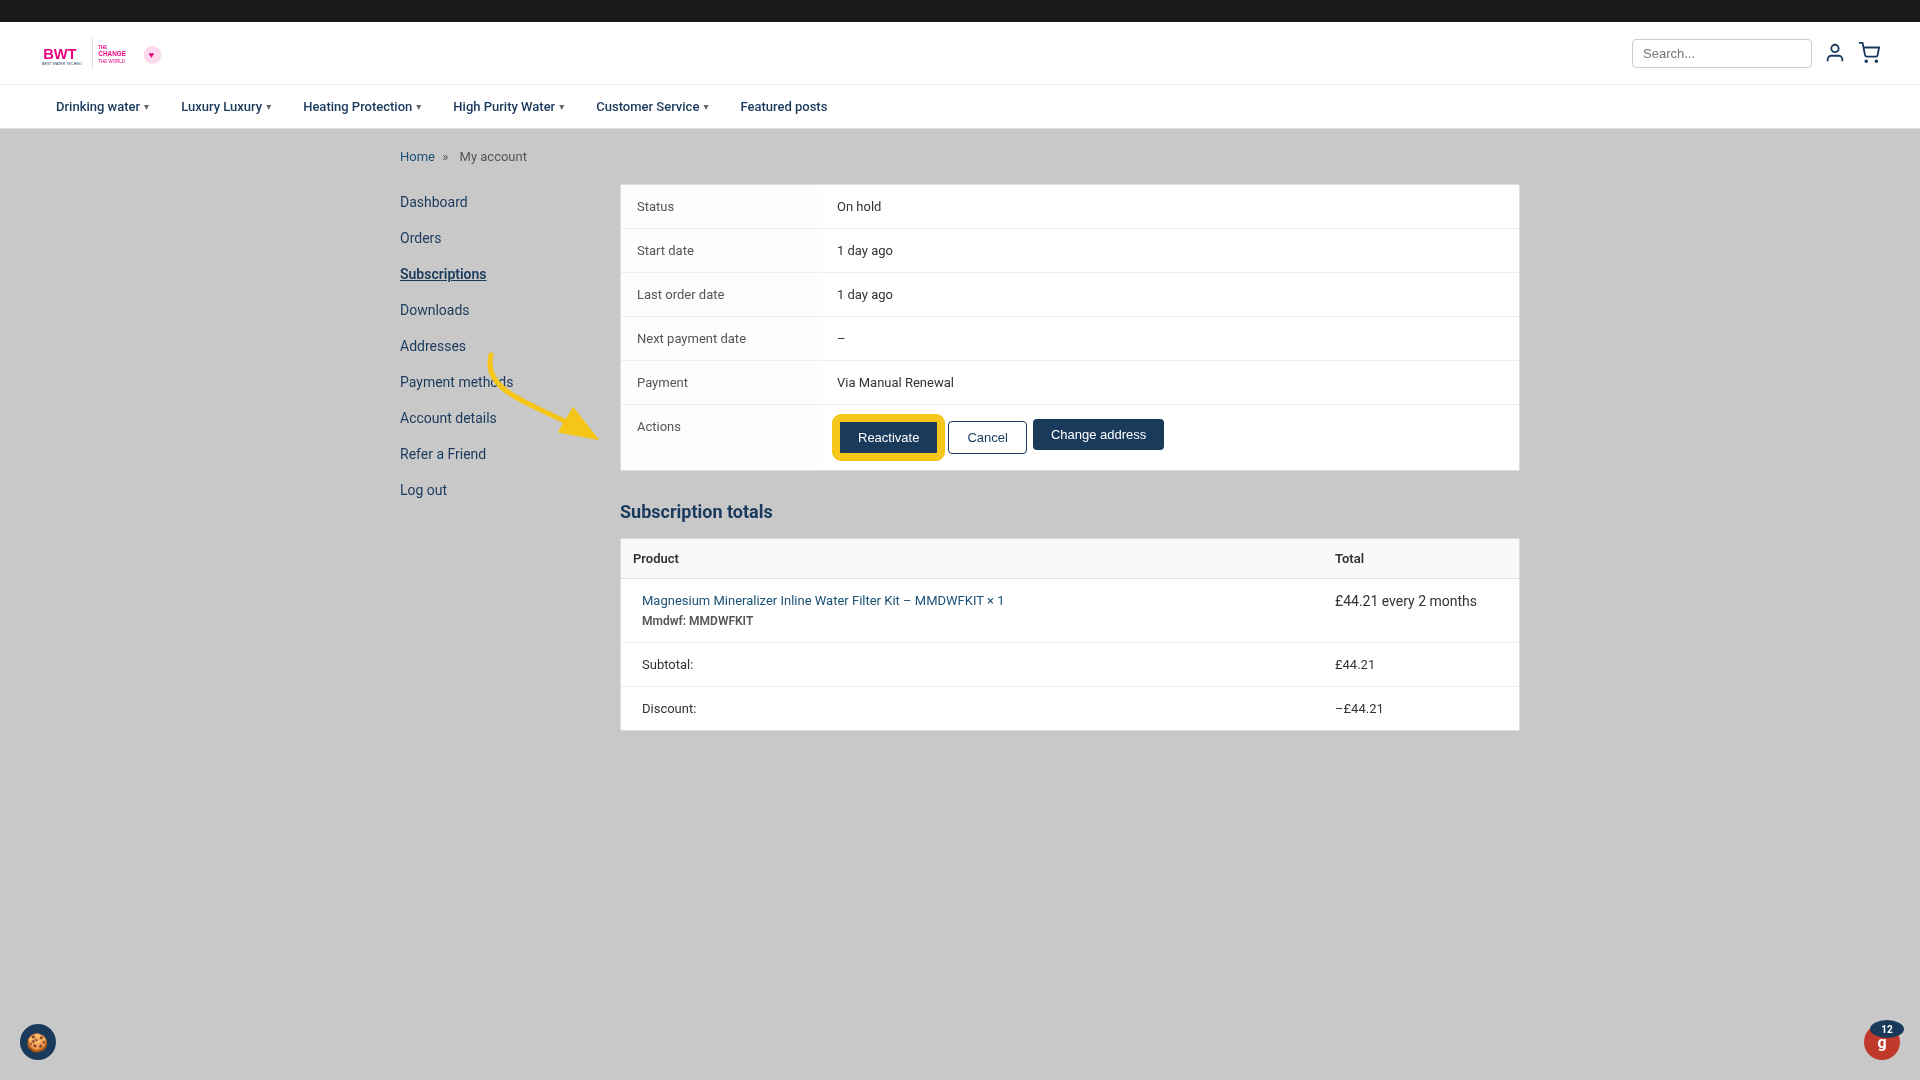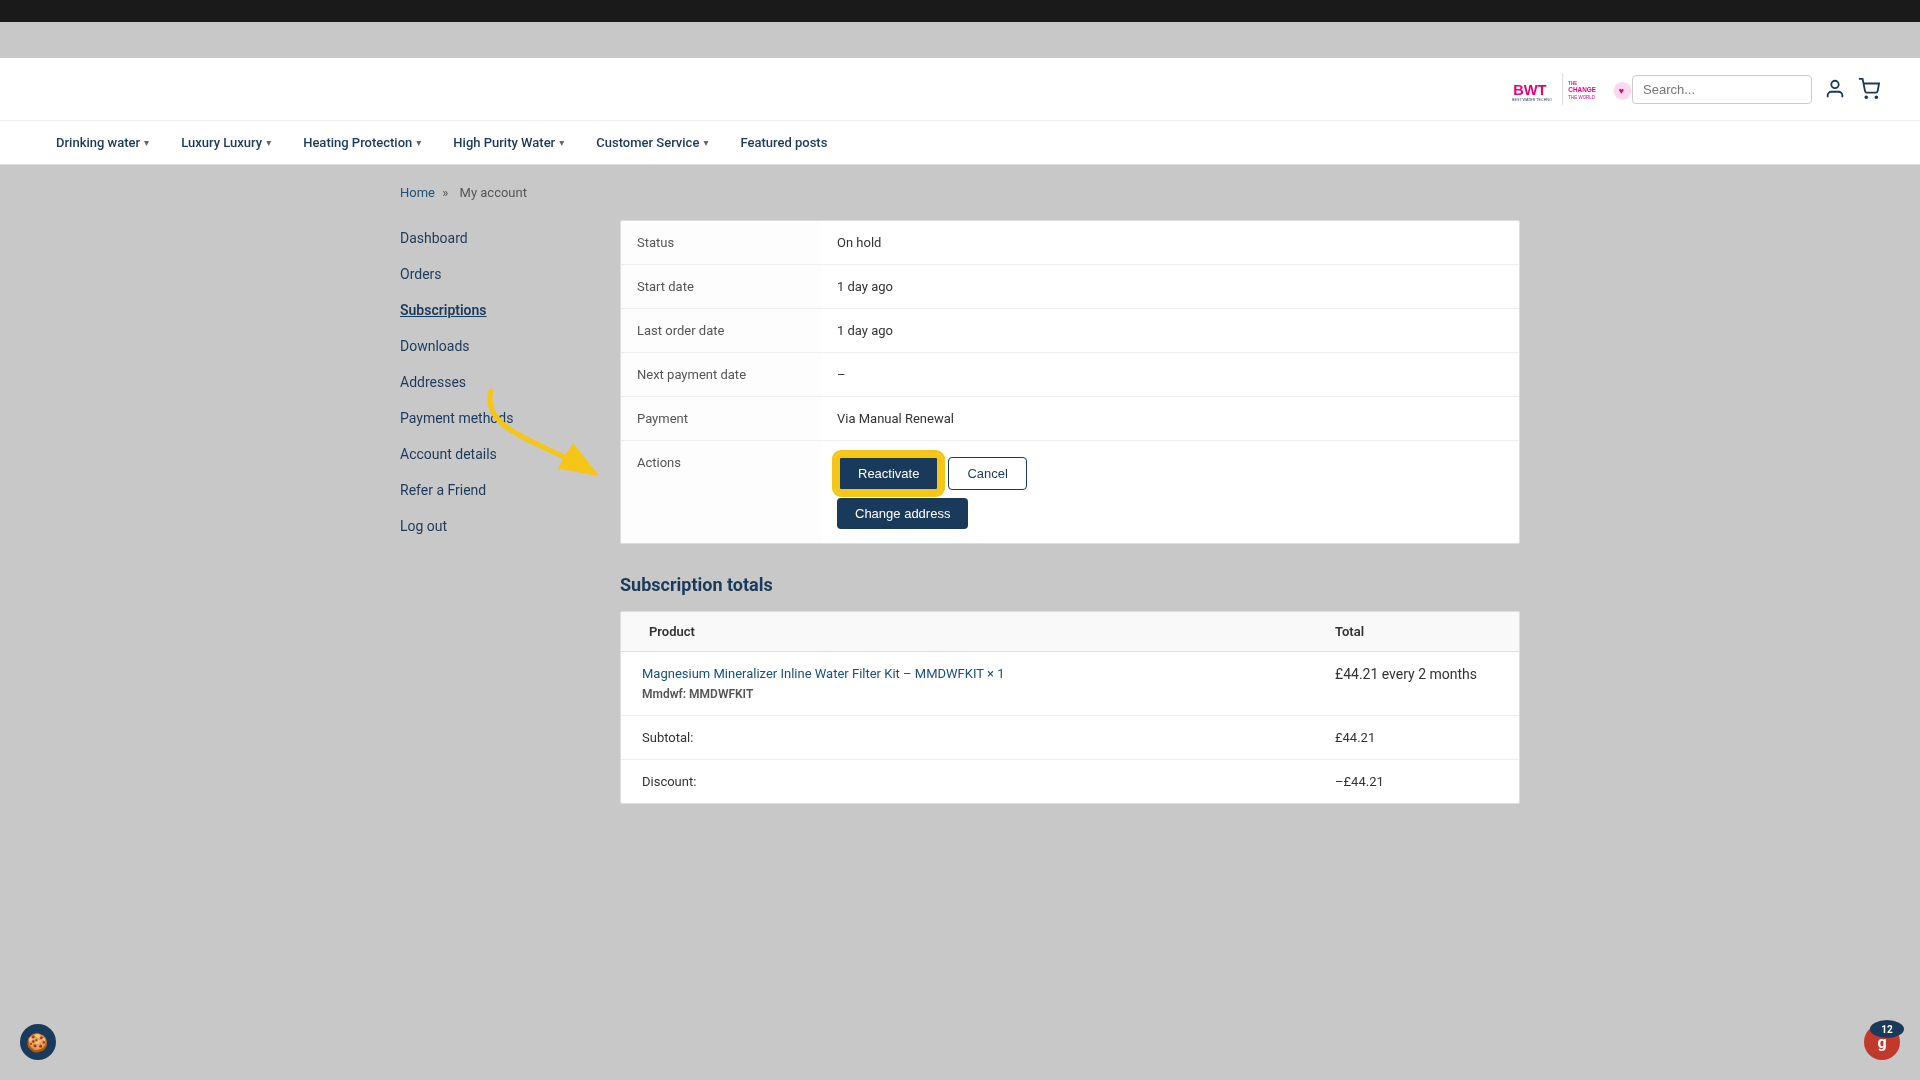--- a/index.html
+++ b/index.html
@@ -17,23 +17,22 @@
       height: 22px;
       width: 100%;
     }
 
     
     .header {
       background: #fff;
       padding: 10px 40px;
       display: flex;
       align-items: center;
-      justify-content: flex-end;
+      justify-content: space-between;
       border-bottom: 1px solid #eee;
-      margin-top: 36px;
     }
 
     .logo-area {
       display: flex;
       align-items: center;
       gap: 10px;
     }
 
     .logo-bwt-icon {
       width: 42px;
@@ -179,21 +178,20 @@
       flex: 1;
     }
 
     .actions-row {
       position: relative;
     }
 
     
     .actions-buttons {
       display: flex;
-      flex-direction: column;
       gap: 6px;
       align-items: flex-start;
       position: relative;
     }
 
     .btn-row {
       display: flex;
       gap: 8px;
       align-items: center;
     }
@@ -256,21 +254,21 @@
     }
 
     .totals-header {
       display: flex;
       border-bottom: 1px solid #ddd;
       background: #f9f9f9;
     }
 
     .totals-col-product {
       flex: 1;
-      padding: 12px 28px;
+      padding: 12px 12px;
       font-size: 13px;
       font-weight: 600;
       color: #333;
     }
 
     .totals-col-total {
       width: 200px;
       padding: 12px 16px;
       font-size: 13px;
       font-weight: 600;

